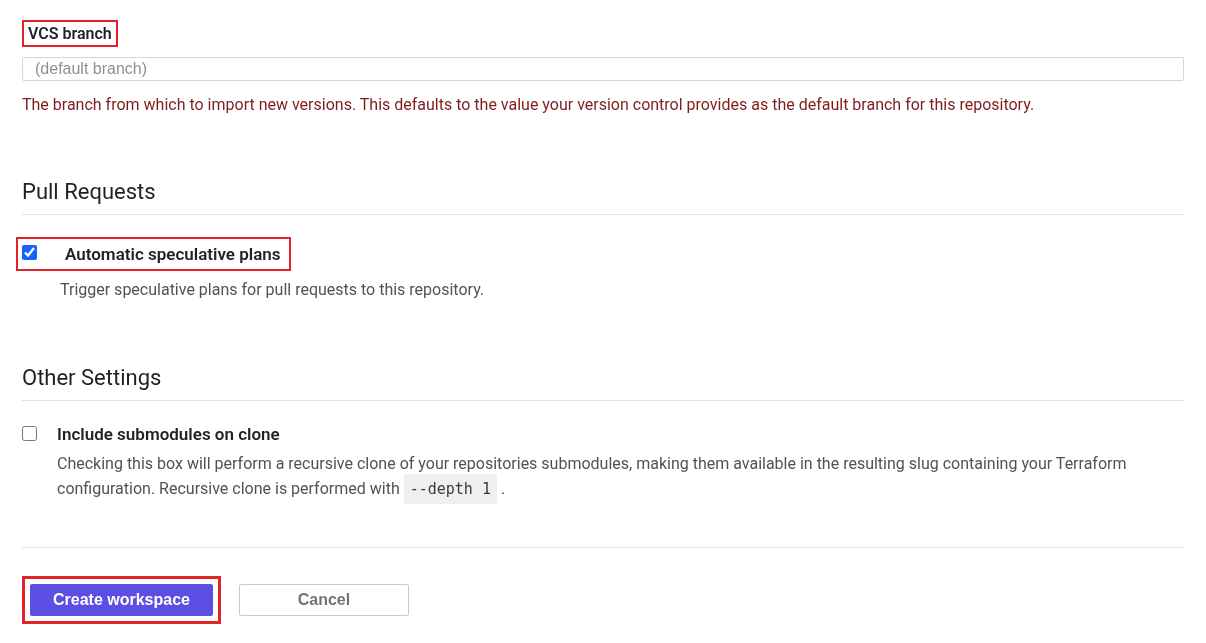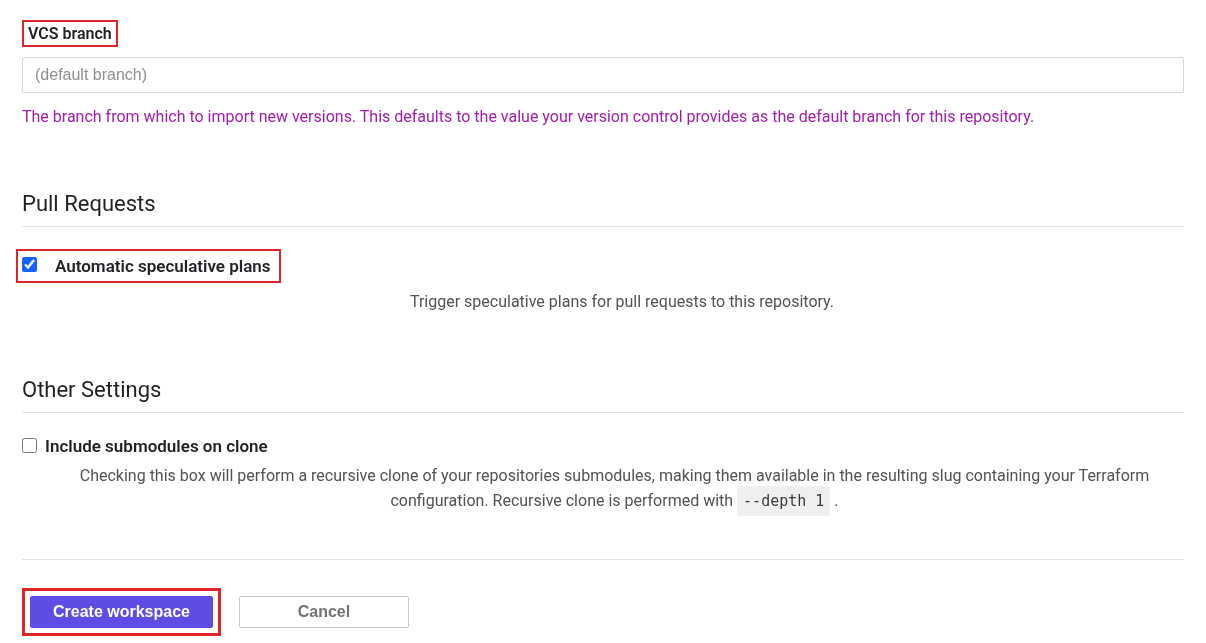--- a/index.html
+++ b/index.html
@@ -23,34 +23,34 @@
       color: #1f2124;
       display: inline-block;
     }
     .highlight-box {
       border: 2.5px solid #e0242a;
       display: inline-block;
       padding: 2px 4px;
     }
     .text-input {
       width: 100%;
-      height: 36px;
+      height: 24px;
       border: 1px solid #d6d6d7;
       border-radius: 2px;
       padding: 8px 12px;
       font-size: 16px;
       color: #a16207;
       background: #fff;
     }
     .text-input::placeholder {
       color: #8e8f93;
     }
     .help-text {
       font-size: 16px;
-      color: #a21caf;
+      color: #7f1d1d;
       margin-top: 12px;
       line-height: 1.5;
     }
     .section-heading {
       font-size: 22px;
       font-weight: 400;
       color: #1f2124;
       margin-top: 62px;
       margin-bottom: 10px;
     }
@@ -61,21 +61,21 @@
     }
     .divider-thin {
       border: none;
       border-top: 1px solid #e2e2e3;
       margin-top: 45px;
       margin-bottom: 28px;
     }
     .checkbox-row {
       display: flex;
       align-items: flex-start;
-      gap: 8px;
+      gap: 20px;
     }
     .checkbox-container {
       padding-top: 2px;
     }
     input[type="checkbox"] {
       width: 15px;
       height: 15px;
       cursor: pointer;
     }
     input[type="checkbox"].blue-check {
@@ -88,28 +88,27 @@
       font-size: 17px;
       font-weight: 600;
       color: #1f2124;
       line-height: 1.3;
     }
     .checkbox-desc {
       font-size: 16px;
       color: #525254;
       margin-top: 6px;
       line-height: 1.6;
-      text-align: center;
     }
     .highlight-check {
       border: 2.5px solid #e0242a;
       padding: 4px 8px 4px 4px;
       display: inline-flex;
       align-items: center;
-      gap: 18px;
+      gap: 28px;
       margin-left: -6px;
     }
     .highlight-check .checkbox-container {
       padding-top: 0;
     }
     .code-inline {
       font-family: ui-monospace, SFMono-Regular, Menlo, Consolas, monospace;
       background: #efefef;
       padding: 6px 6px;
       border-radius: 2px;

